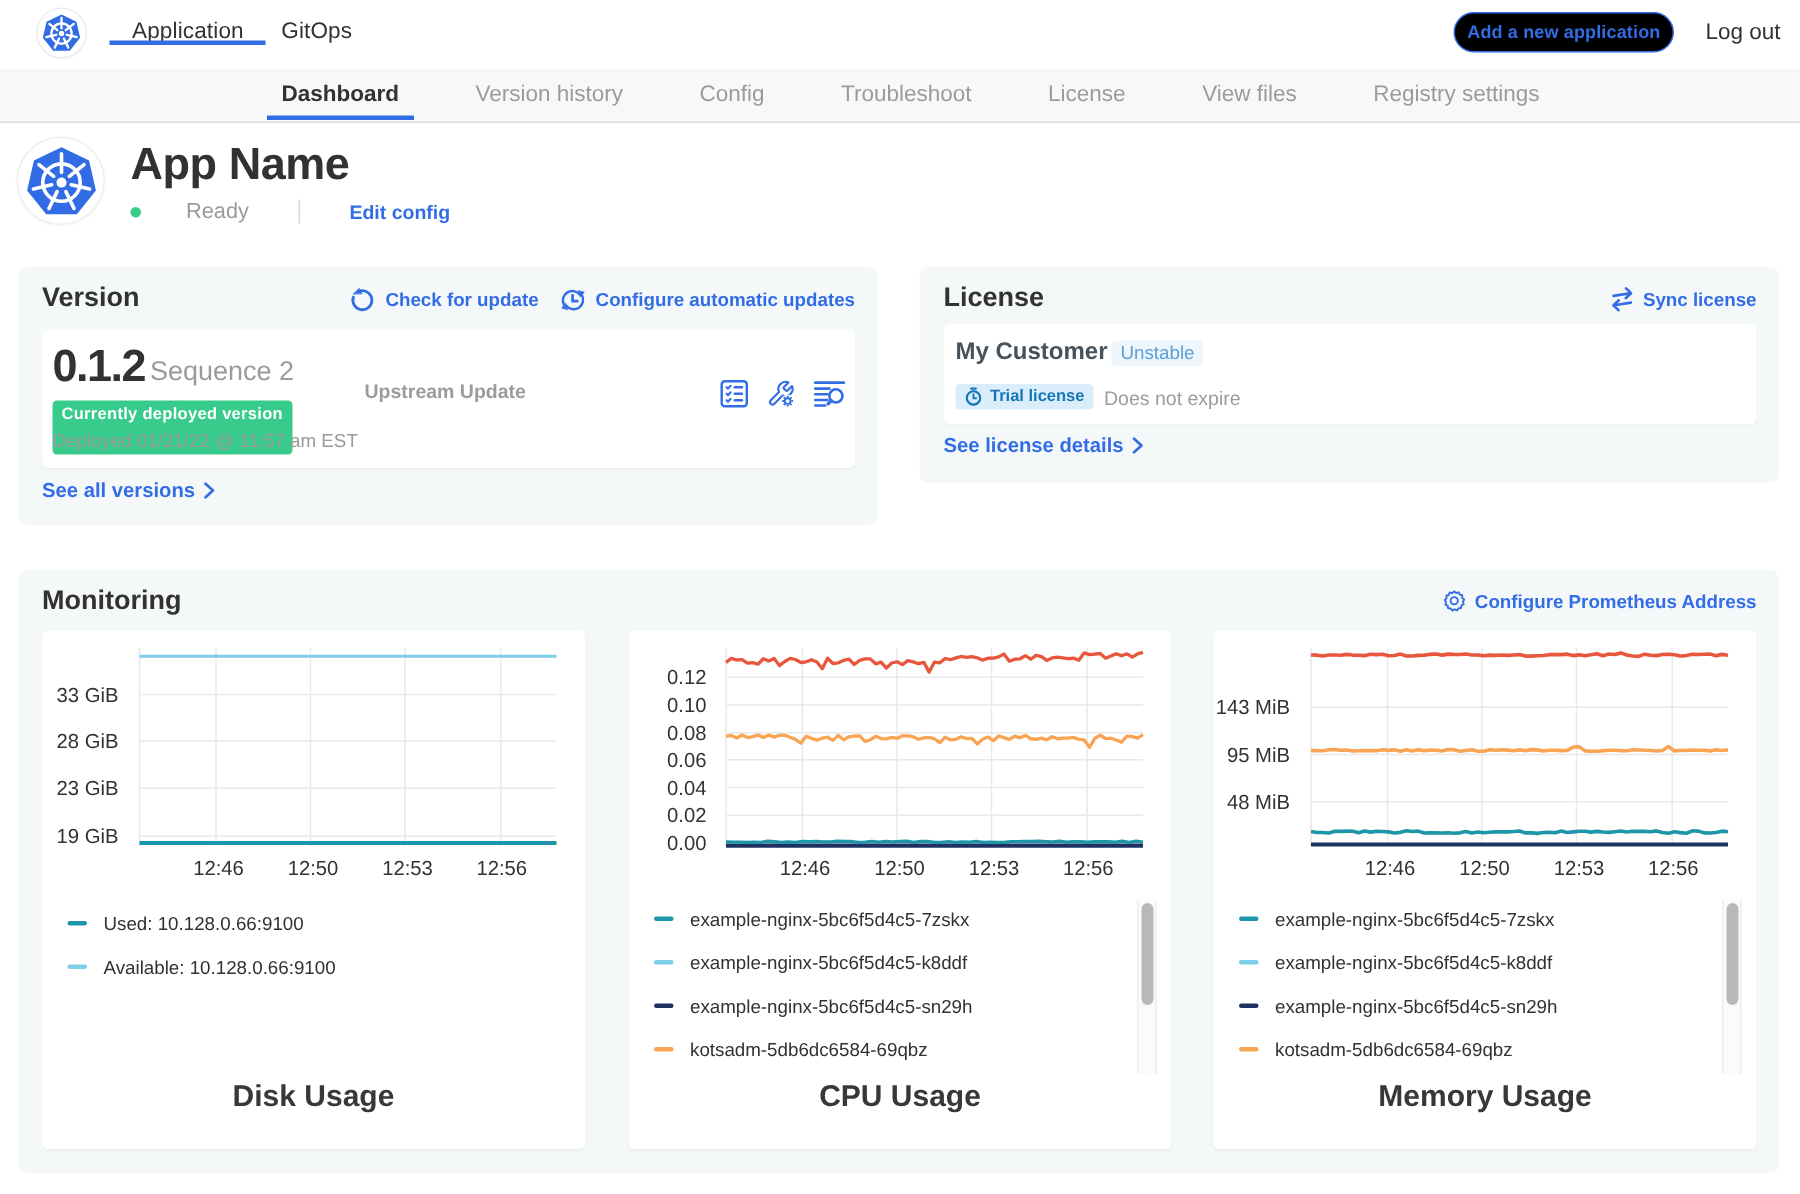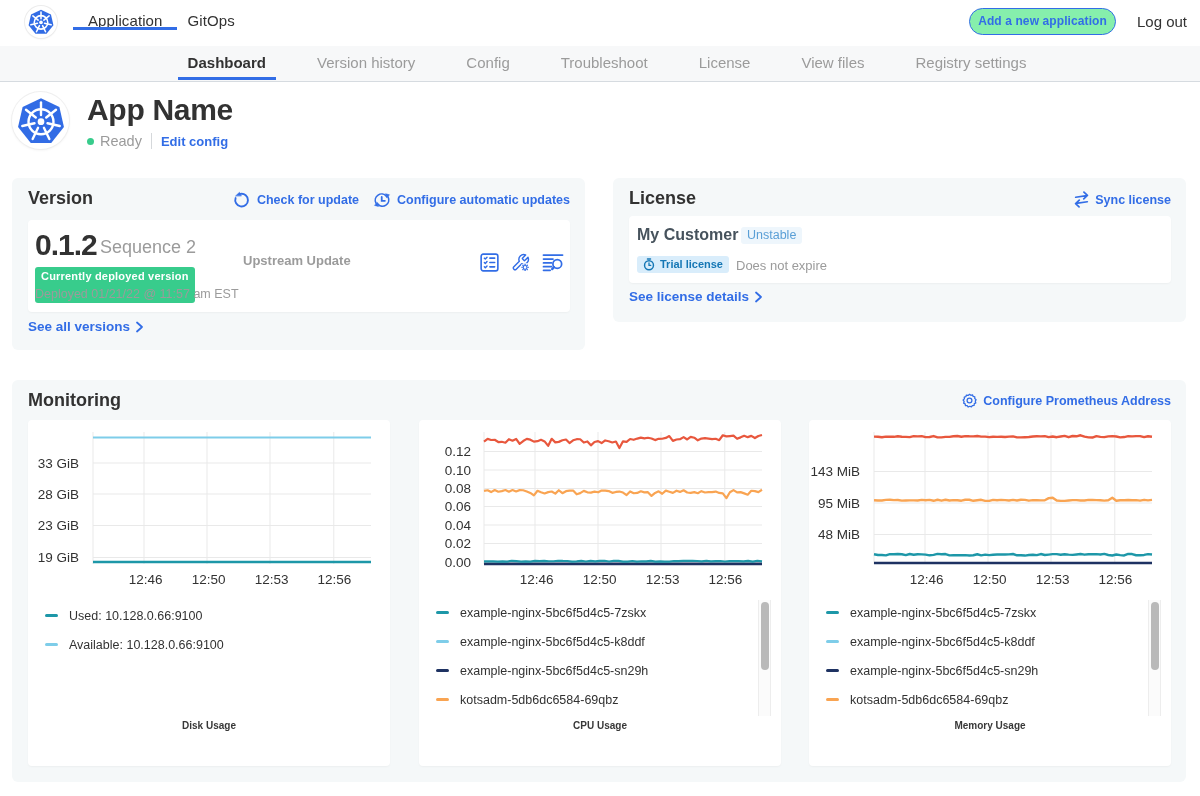--- a/index.html
+++ b/index.html
@@ -6,34 +6,34 @@
 html,body { width:1200px; height:796px; background:#fff; font-family:"Liberation Sans", sans-serif; overflow:hidden; }
 
 
 .topnav { position:relative; height:46px; background:#fff; }
 .logo-circle { position:absolute; left:25px; top:6px; width:32px; height:32px; border-radius:50%; background:#fff; box-shadow:0 0 0 1px #ececec, 0 1px 2px rgba(0,0,0,.08); display:flex; align-items:center; justify-content:center; }
 .apptabs { position:absolute; left:73px; top:0; height:46px; display:flex; }
 .apptab { position:relative; height:30px; line-height:42px; padding:0 15px; font-size:15px; color:#323232; letter-spacing:.1px; }
 .apptab.active:after { content:""; position:absolute; left:0; right:0; bottom:0; height:3px; background:#326de6; }
 .apptab + .apptab { margin-left:-5px; }
 .nav-right { position:absolute; right:13px; top:0; height:42px; display:flex; align-items:center; }
-.add-app { height:27px; line-height:25px; padding:0 8px; border:1px solid #326de6; border-radius:15px; color:#326de6; font-size:12px; font-weight:bold; background:#86efac; letter-spacing:.1px; }
+.add-app { height:27px; line-height:25px; padding:0 8px; border:1px solid #326de6; border-radius:15px; color:#326de6; font-size:12px; font-weight:bold; background:#000000; letter-spacing:.1px; }
 .logout { margin-left:21px; font-size:15px; color:#323232; }
 
 
 .subnav { height:36px; background:#f7f8f9; border-bottom:1px solid #d6dbe0; display:flex; justify-content:center; padding-left:14px; }
 .stab { position:relative; height:36px; line-height:33px; margin:0 15.5px; padding:0 10px; font-size:15px; color:#9b9b9b; }
 .stab.active { color:#323232; font-weight:bold; }
 .stab.active:after { content:""; position:absolute; left:0; right:0; bottom:2px; height:3px; background:#326de6; }
 
 
 .apphead { position:relative; height:96px; }
 .bigicon { position:absolute; left:12px; top:10px; width:57px; height:57px; border-radius:50%; background:#fff; box-shadow:0 0 0 1px #efefef, 0 1px 3px rgba(0,0,0,.08); display:flex; align-items:center; justify-content:center; }
 .appname { position:absolute; left:87px; top:11px; font-size:30px; font-weight:bold; color:#323232; letter-spacing:-0.3px; }
-.statusrow { position:absolute; left:87px; top:51px; display:flex; align-items:center; font-size:14.5px; color:#9b9b9b; }
+.statusrow { position:absolute; left:87px; top:51px; display:flex; align-items:center; font-size:14.5px; color:#9b9b9b;gap:24px; }
 .dot { width:7px; height:7px; border-radius:50%; background:#38cc8c; margin-right:6px; }
 .vsep { width:1px; height:16px; background:#d5d8db; margin:0 9px; }
 .editcfg { font-size:13px; font-weight:bold; color:#326de6; }
 
 
 .card { position:absolute; background:#f5f8f9; border-radius:6px; }
 .main { position:relative; }
 .cardhead { position:absolute; top:10px; left:16px; font-size:18px; font-weight:bold; color:#323232; }
 .headlinks { position:absolute; top:13px; right:15px; display:flex; align-items:center; }
 .hlink { display:flex; align-items:center; font-size:12.5px; font-weight:bold; color:#326de6; }
@@ -59,21 +59,21 @@
 .ltrial svg { margin-right:5px; }
 .lexpire { position:absolute; left:107px; top:42px; font-size:13px; color:#9b9b9b; }
 
 
 .chartcard { position:absolute; top:40px; width:362px; height:346px; background:#fff; border-radius:4px; box-shadow:0 1px 2px rgba(0,0,0,.04); }
 .chartcard svg.plot { position:absolute; left:0; top:0; }
 .legend { position:absolute; left:17px; top:185px; }
 .legrow { display:flex; align-items:center; height:29px; }
 .dash { width:13px; height:3px; border-radius:2px; margin-right:11px; flex:none; }
 .legtxt { font-size:12.5px; color:#323232; }
-.ctitle { position:absolute; left:0; right:0; top:300px; text-align:center; font-size:10px; font-weight:bold; color:#383838; }
+.ctitle { position:absolute; left:0; right:0; top:300px; text-align:center; font-size:20px; font-weight:bold; color:#383838; }
 .sbar { position:absolute; right:10px; top:180px; width:13px; height:116px; background:#fbfbfb; border-left:1px solid #ededed; border-right:1px solid #ededed; }
 .sthumb { position:absolute; left:2px; top:2px; width:8px; height:68px; border-radius:4px; background:#b9b9b9; }
 </style>
 </head>
 <body>
 <header class="topnav">
   <div class="logo-circle">
     <svg width="26" height="26" viewBox="0 0 100 100">
       <polygon points="50.0,2.5 88.3,20.9 97.8,62.4 71.3,95.6 28.7,95.6 2.2,62.4 11.7,20.9" fill="#326ce5"></polygon>
       <g stroke="#fff" stroke-width="6" stroke-linecap="round" fill="none">

